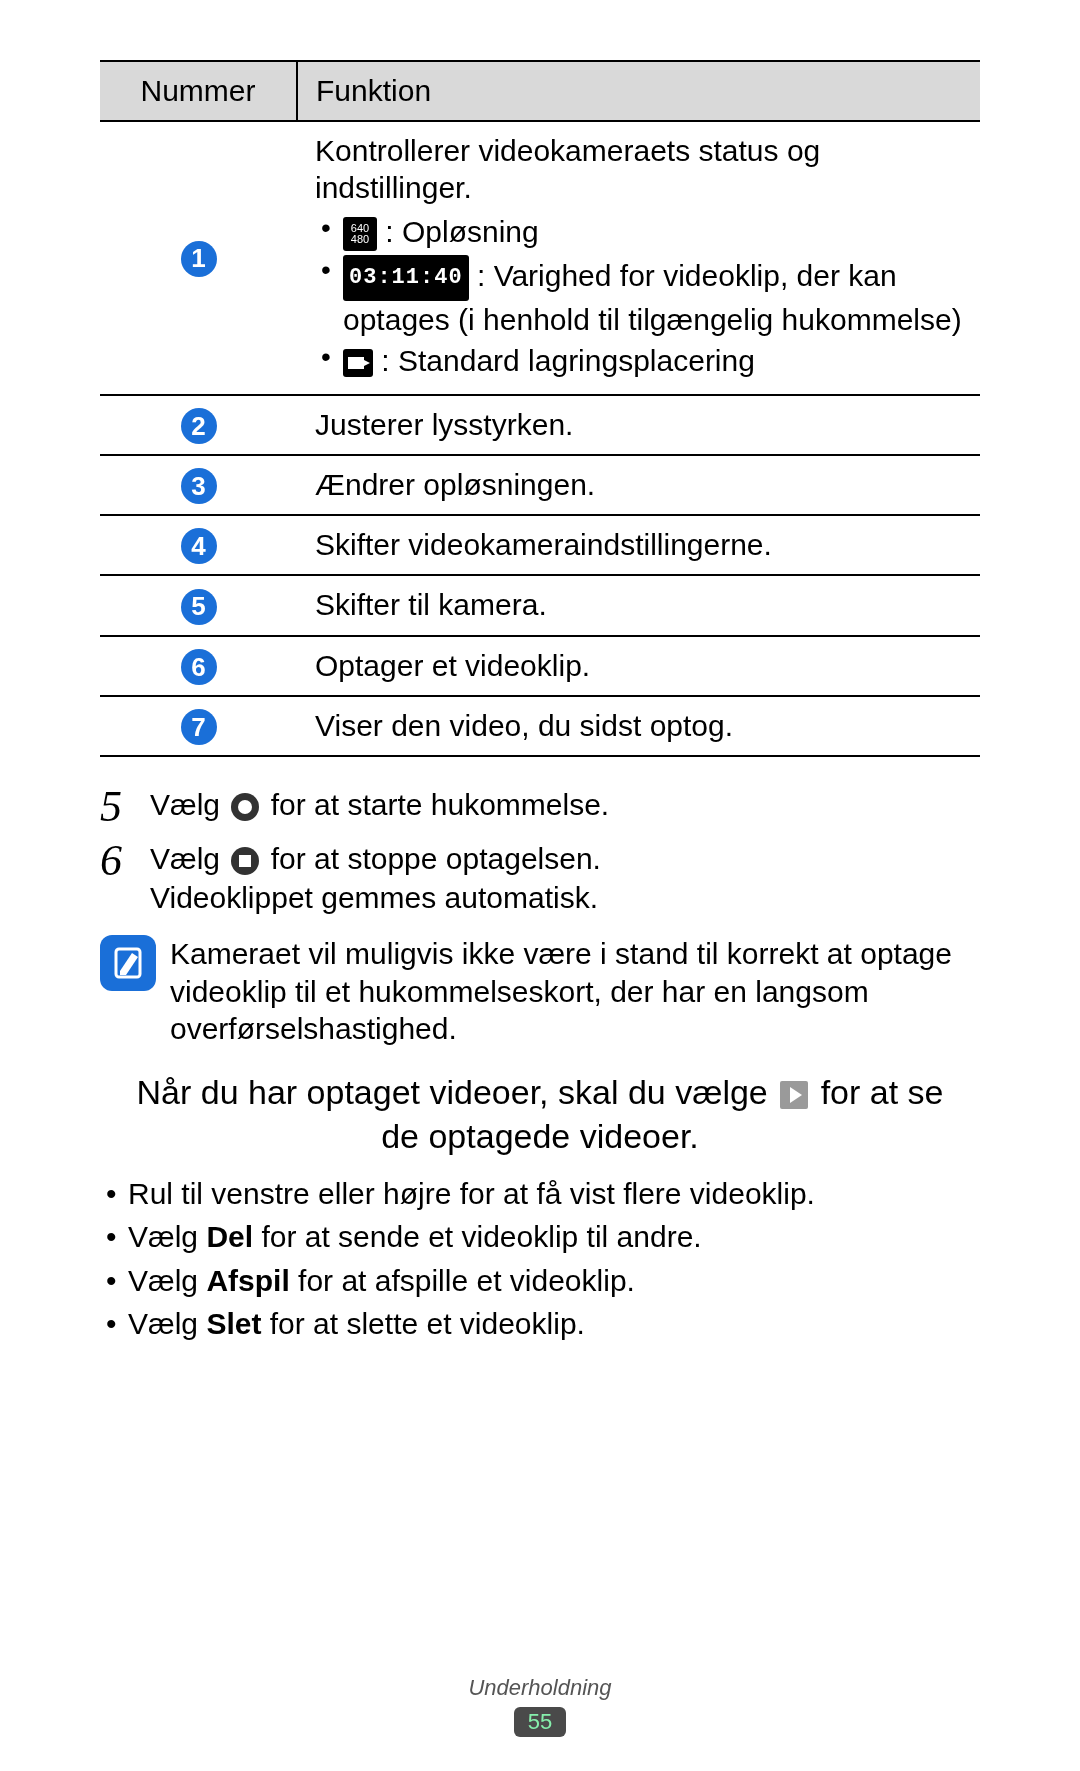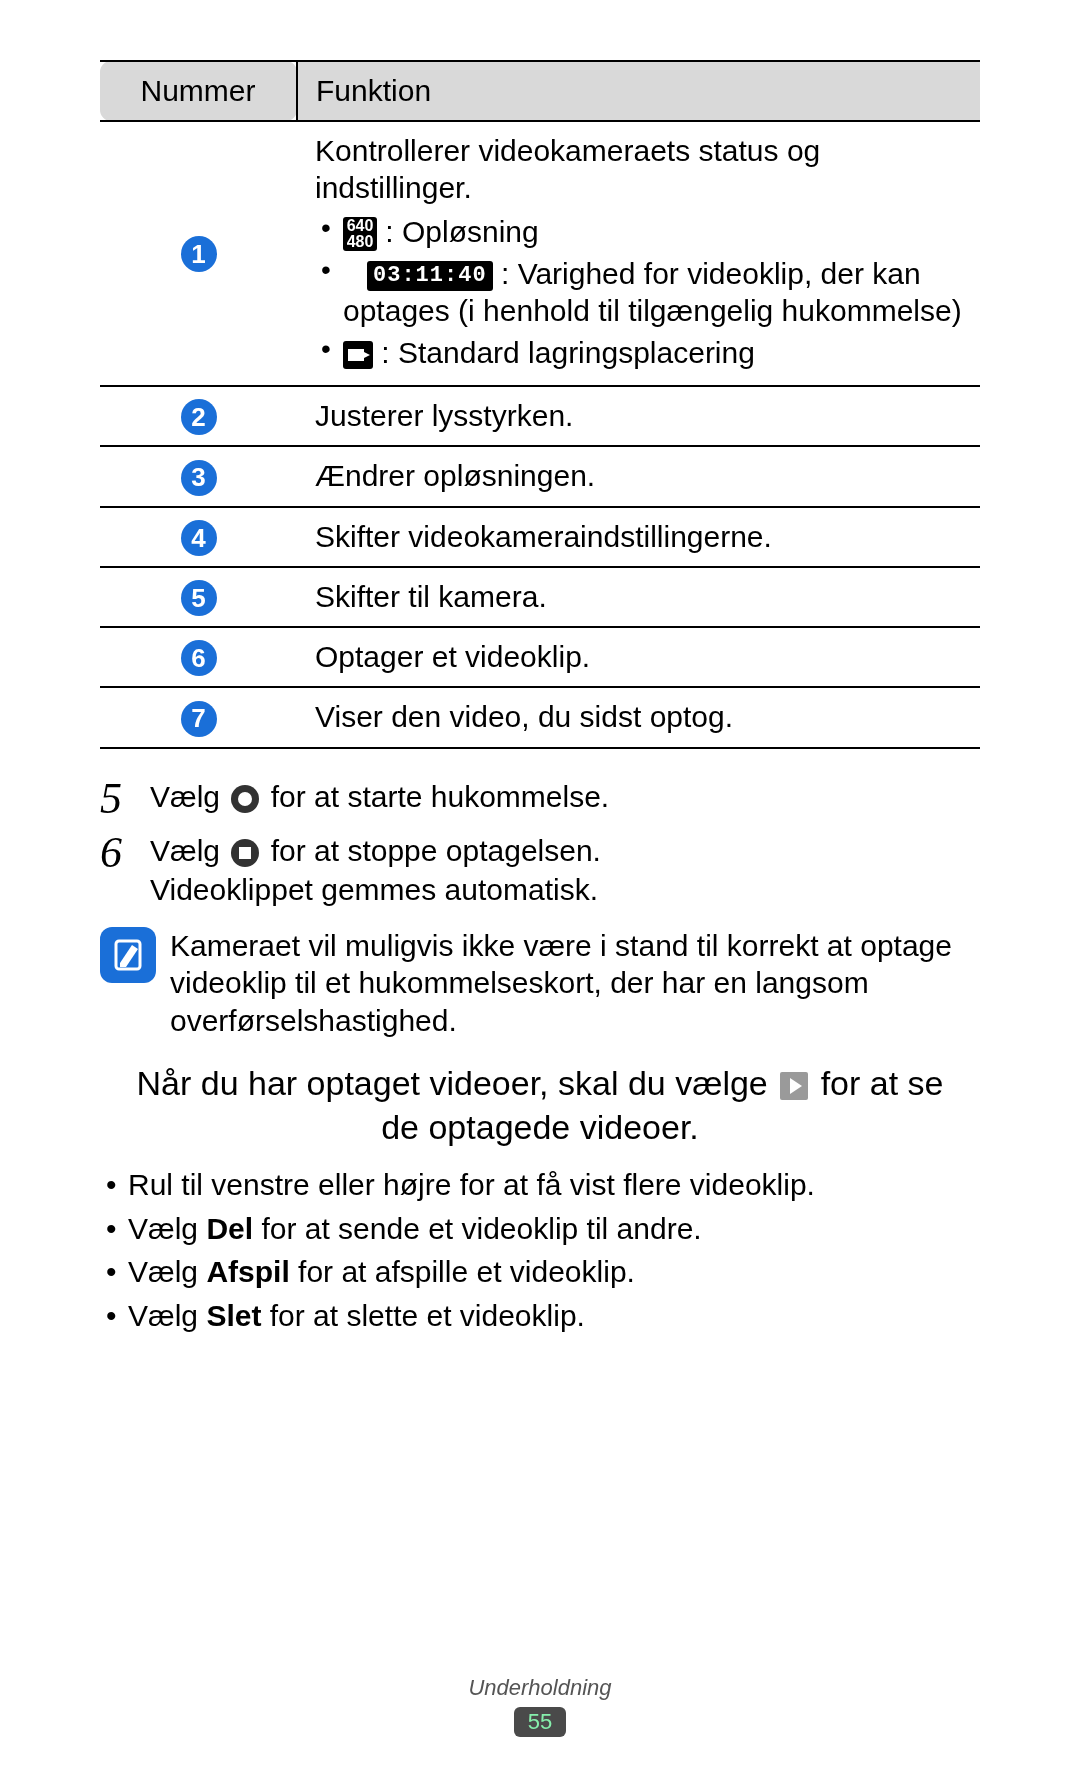--- a/index.html
+++ b/index.html
@@ -30,21 +30,20 @@
     text-align: left;
     font-weight: normal;
   }
   table.func th {
     background: #d9d9d9;
   }
   table.func th.num {
     width: 160px;
     border-right: 2px solid #000;
     text-align: center;
-    border-radius: 11px;
   }
   table.func td.num {
     width: 160px;
     text-align: center;
     vertical-align: middle;
   }
   .circ {
     display: inline-flex;
     width: 36px;
     height: 36px;
@@ -62,36 +61,35 @@
     align-items: center;
     justify-content: center;
     vertical-align: middle;
     background: #000;
     color: #fff;
     font-family: Arial, sans-serif;
   }
   .res-badge {
     width: 34px;
     height: 30px;
-    font-size: 16px;
-    font-weight: 700;
+    font-size: 11px;
+    font-weight: 400;
     flex-direction: column;
     line-height: 1;
     border-radius: 3px;
     padding: 2px 0;
   }
   .time-badge {
-    height: 30px;
+    height: 46px;
     padding: 0 6px;
     font-size: 22px;
     letter-spacing: 1px;
     border-radius: 3px;
     font-family: "Courier New", monospace;
     font-weight: 700;
-    margin-left: 24px;
   }
   .storage-badge {
     width: 30px;
     height: 28px;
     border-radius: 3px;
     position: relative;
   }
   .storage-badge svg { display:block; }
   .ulist {
     list-style: none;

